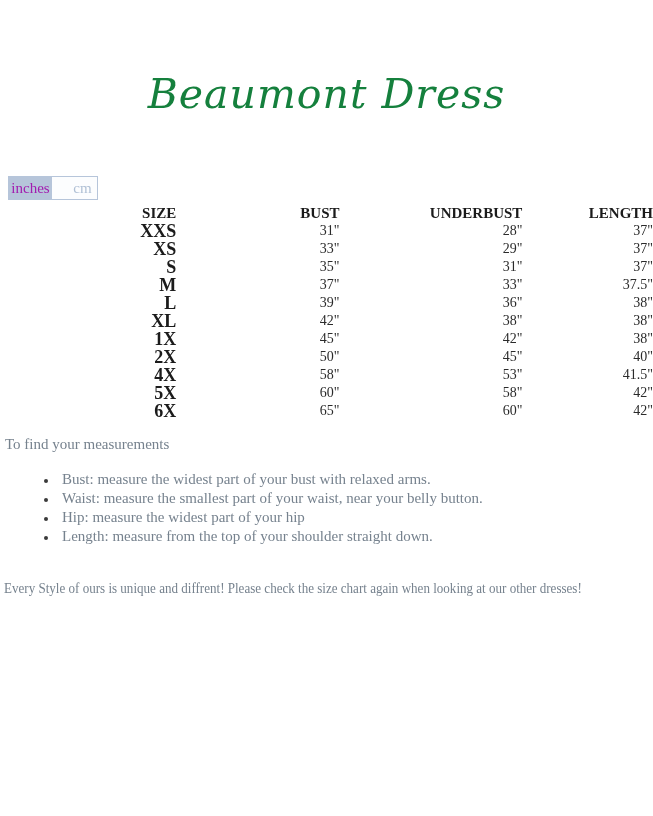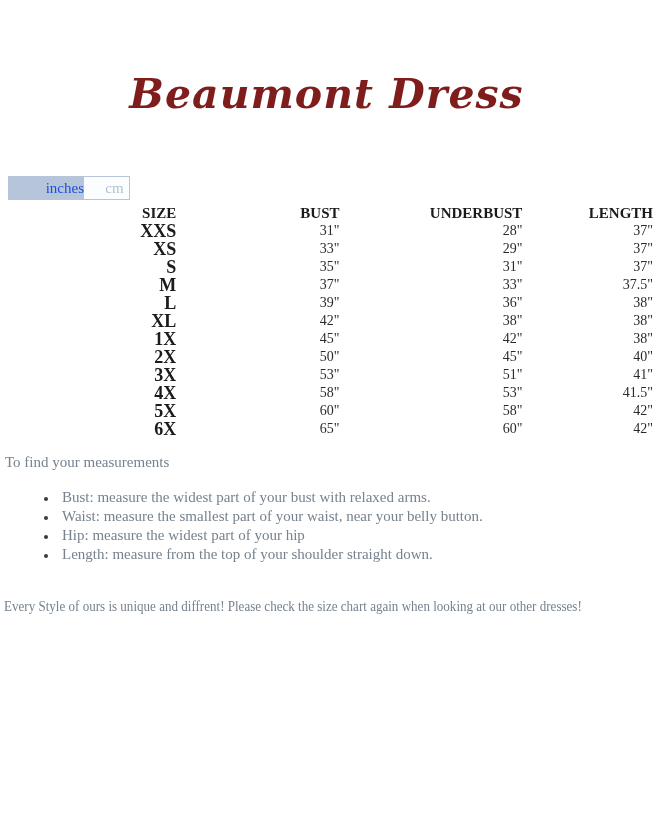--- a/index.html
+++ b/index.html
@@ -17,24 +17,24 @@
 
   
   .page-title {
     margin: 0;
     padding-top: 68px;
     height: 52px;
     line-height: 52px;
     text-align: center;
     font-family: "DejaVu Serif", serif;
     font-style: italic;
-    font-weight: 700;
+    font-weight: 400;
     font-size: 41px;
     letter-spacing: 1px;
-    color: #7f1d1d;
+    color: #15803d;
   }
 
   
   .unit-toggle {
     display: inline-flex;
     margin: 56px 0 0 8px;
     border: 1px solid #b6c5da;
     box-sizing: border-box;
     height: 24px;
     vertical-align: top;
@@ -42,24 +42,23 @@
   .unit-tab {
     display: inline-block;
     height: 22px;
     line-height: 22px;
     text-align: center;
     font-size: 15px;
     cursor: pointer;
     box-sizing: border-box;
   }
   .unit-tab.active {
-    width: 75px;
+    width: 43px;
     background: #b6c5da;
-    color: #1d4ed8;
-    text-align: right;
+    color: #a21caf;
   }
   .unit-tab.inactive {
     width: 45px;
     background: #fcfdfe;
     color: #b0c0d5;
     padding-left: 16px;
   }
 
   
   table.size-chart {
@@ -202,26 +201,20 @@
         <td>42"</td>
         <td>38"</td>
       </tr>
       <tr>
         <th>2X</th>
         <td>50"</td>
         <td>45"</td>
         <td>40"</td>
       </tr>
       <tr>
-        <th>3X</th>
-        <td>53"</td>
-        <td>51"</td>
-        <td>41"</td>
-      </tr>
-      <tr>
         <th>4X</th>
         <td>58"</td>
         <td>53"</td>
         <td>41.5"</td>
       </tr>
       <tr>
         <th>5X</th>
         <td>60"</td>
         <td>58"</td>
         <td>42"</td>

